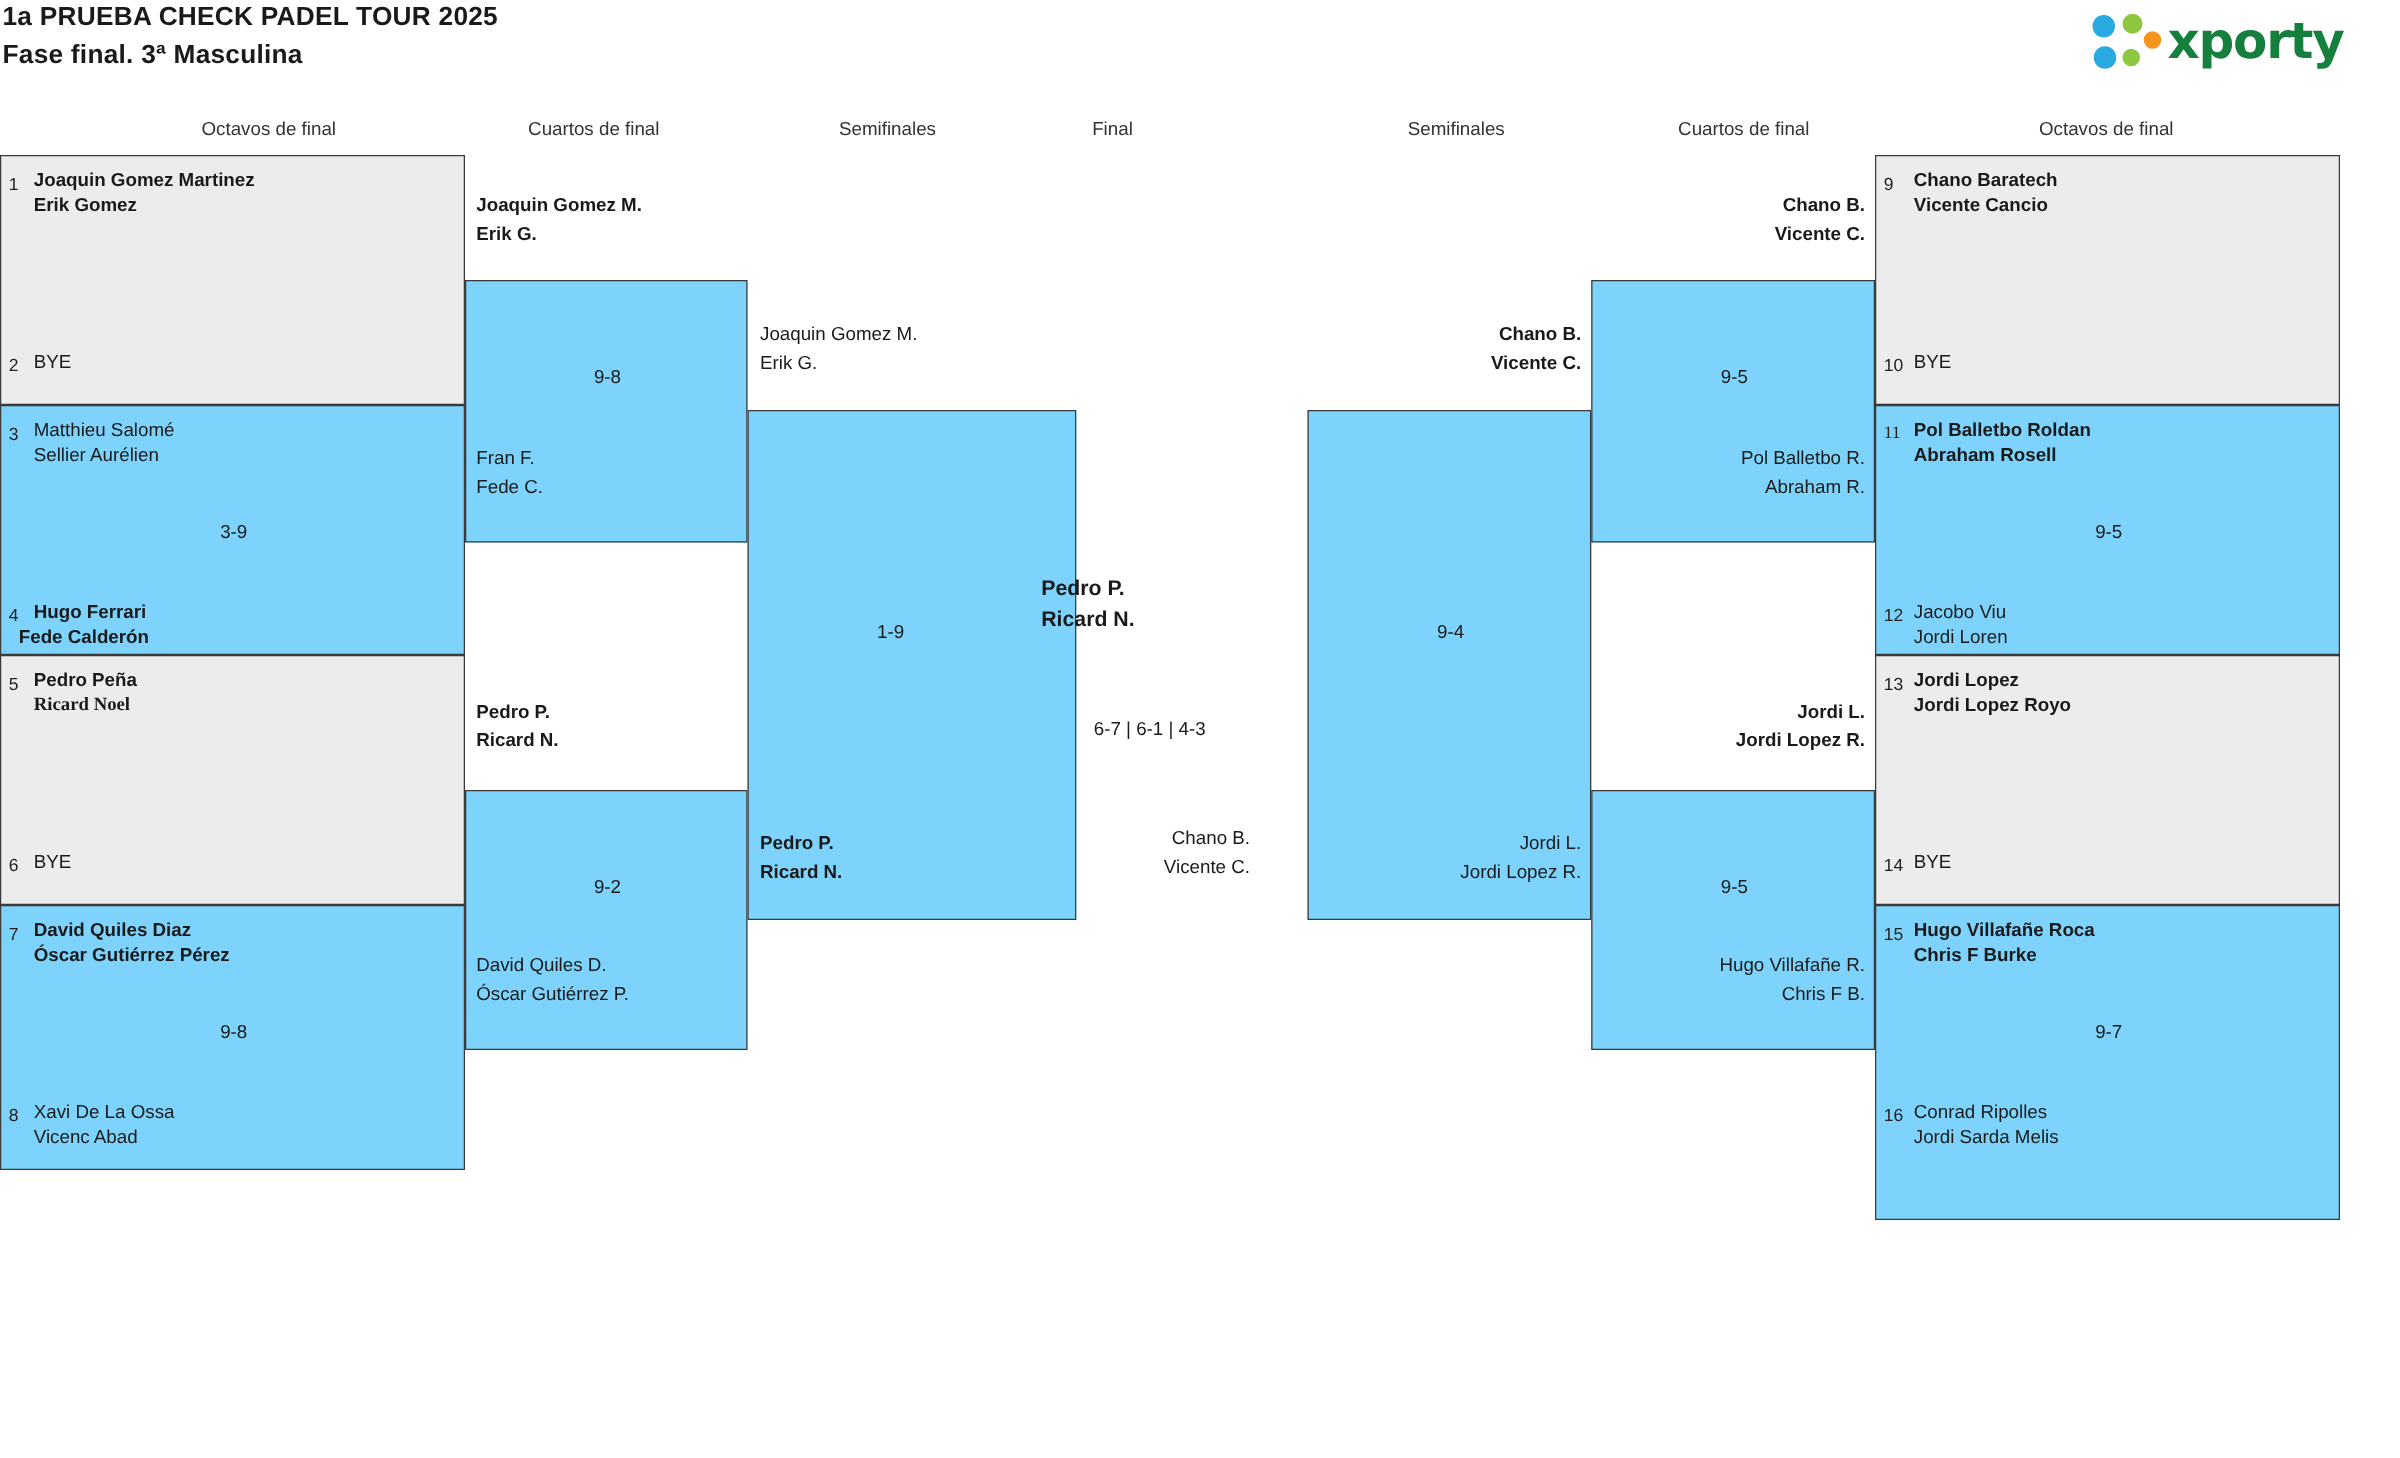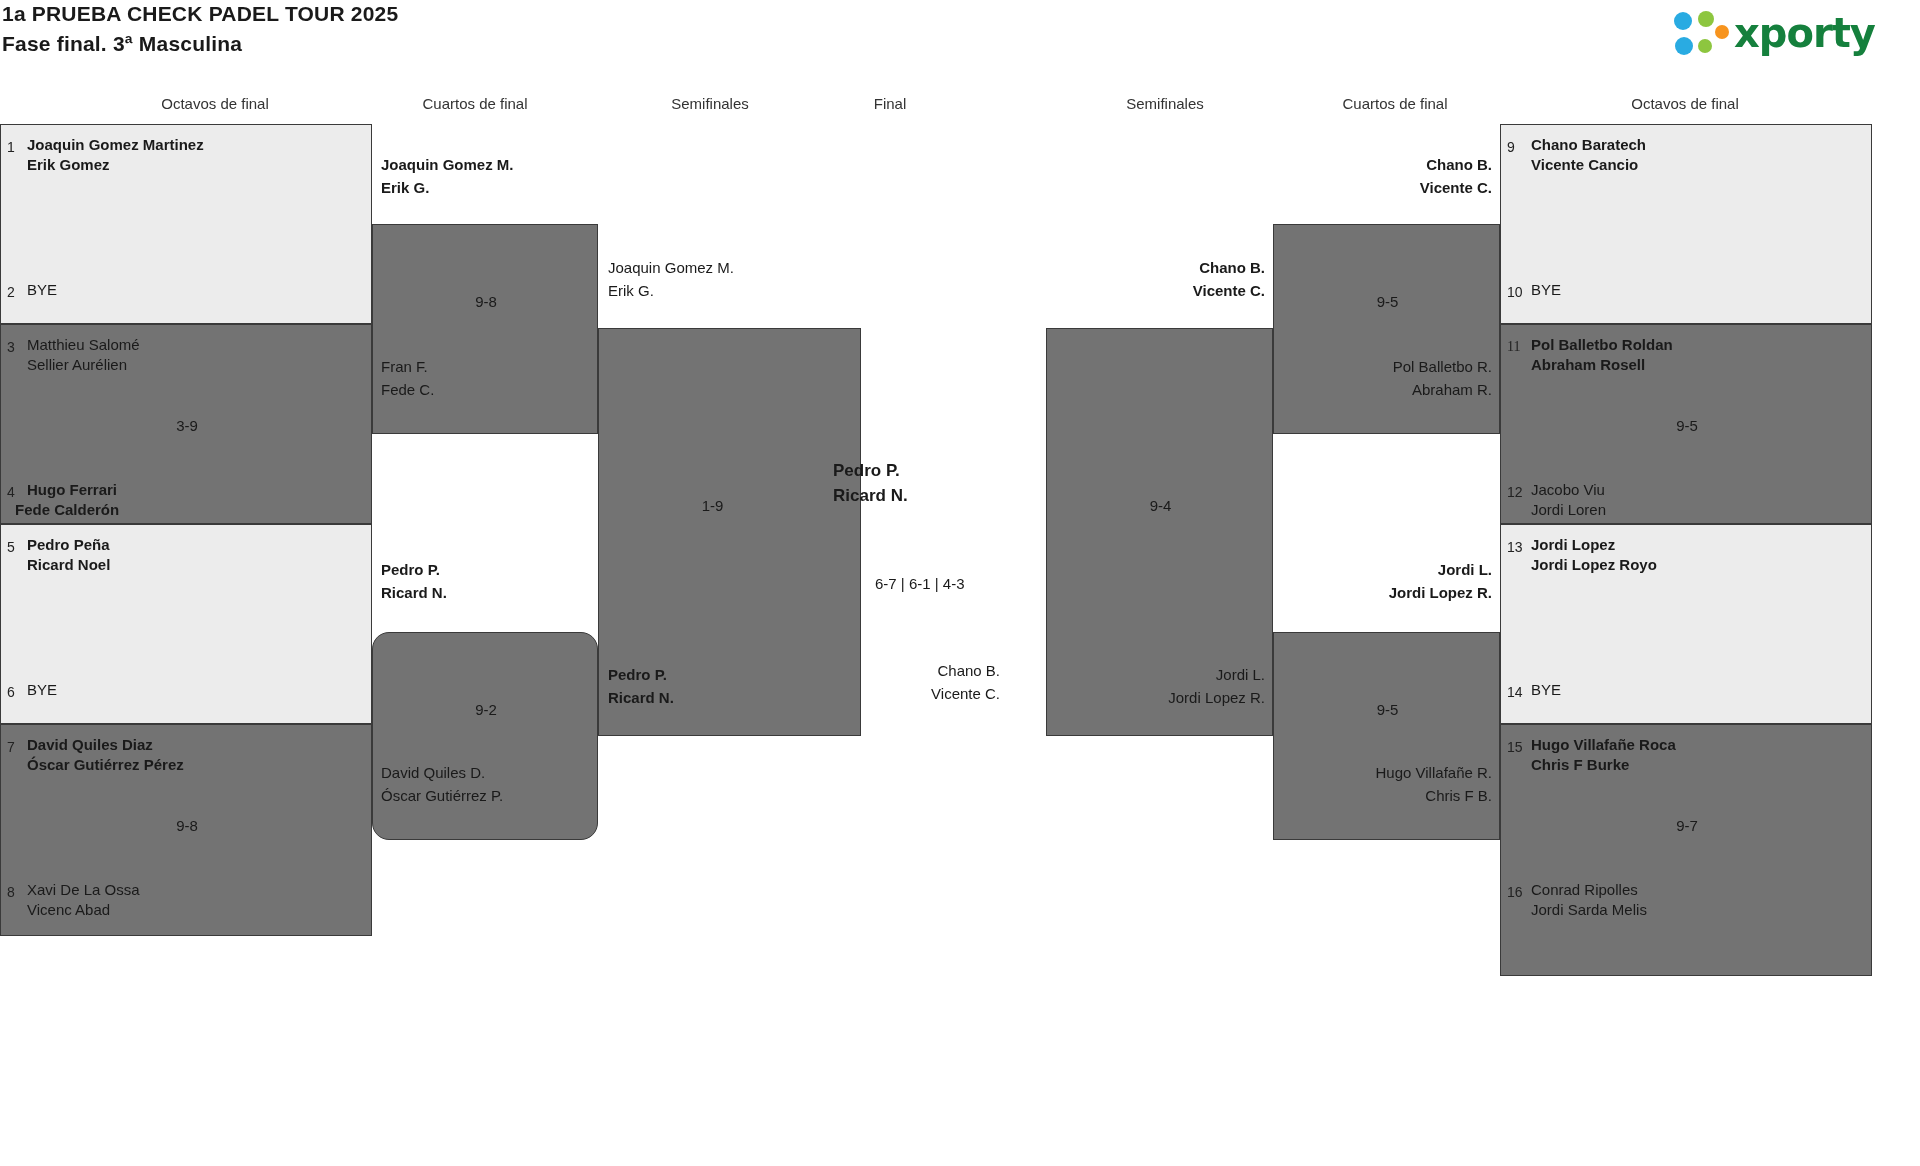--- a/index.html
+++ b/index.html
@@ -67,21 +67,21 @@
     white-space: nowrap;
   }
 
   
   .box {
     position: absolute;
     box-sizing: border-box;
     border: 1px solid #3a3a3a;
   }
   .box.shaded { background: #ececec; }
-  .box.plain  { background: #737373; }
+  .box.plain  { background: #7dd3fc; }
 
   .seed {
     position: absolute;
     font-size: 14px;
     color: #222;
   }
   .player {
     position: absolute;
     font-size: 15px;
     line-height: 19px;
@@ -139,21 +139,21 @@
   <div class="player" style="left:26px; top:30px;">Sellier Aurélien</div>
   <div class="score center" style="left:0px; top:92px; width:372px;">3-9</div>
   <div class="seed" style="left:6px; top:159px;">4</div>
   <div class="player bold" style="left:26px; top:155px;">Hugo Ferrari</div>
   <div class="player bold" style="left:14px; top:175px;">Fede Calderón</div>
 </div>
 
 <div class="box shaded" style="left:0px; top:524px; width:372px; height:200px;">
   <div class="seed" style="left:6px; top:14px;">5</div>
   <div class="player bold" style="left:26px; top:10px;">Pedro Peña</div>
-  <div class="player bold" style="left:26px; top:30px;">Ricard Noel</div>
+  <div class="player bold" style="left:26px; top:30px;font-family:Liberation Serif, serif;">Ricard Noel</div>
   <div class="score center" style="left:0px; top:92px; width:372px;"></div>
   <div class="seed" style="left:6px; top:159px;">6</div>
   <div class="player" style="left:26px; top:155px;">BYE</div>
   <div class="player" style="left:26px; top:175px;"></div>
 </div>
 
 <div class="box plain" style="left:0px; top:724px; width:372px; height:212px;">
   <div class="seed" style="left:6px; top:14px;">7</div>
   <div class="player bold" style="left:26px; top:10px;">David Quiles Diaz</div>
   <div class="player bold" style="left:26px; top:30px;">Óscar Gutiérrez Pérez</div>
@@ -164,21 +164,21 @@
 </div>
 
 <div class="box plain" style="left:372px; top:224px; width:226px; height:210px;">
   <div class="score center" style="left:0px; top:68px; width:226px;">9-8</div>
 </div>
 <div class="player bold" style="left:381px; top:155px;">Joaquin Gomez M.</div>
 <div class="player bold" style="left:381px; top:178px;">Erik G.</div>
 <div class="player" style="left:381px; top:357px;">Fran F.</div>
 <div class="player" style="left:381px; top:380px;">Fede C.</div>
 
-<div class="box plain" style="left:372px; top:632px; width:226px; height:208px;border-radius:17px;">
+<div class="box plain" style="left:372px; top:632px; width:226px; height:208px;">
   <div class="score center" style="left:0px; top:68px; width:226px;">9-2</div>
 </div>
 <div class="player bold" style="left:381px; top:560px;">Pedro P.</div>
 <div class="player bold" style="left:381px; top:583px;">Ricard N.</div>
 <div class="player" style="left:381px; top:763px;">David Quiles D.</div>
 <div class="player" style="left:381px; top:786px;">Óscar Gutiérrez P.</div>
 
 <div class="box plain" style="left:598px; top:328px; width:263px; height:408px;">
   <div class="score center" style="left:0px; top:168px; width:227px;">1-9</div>
 </div>

